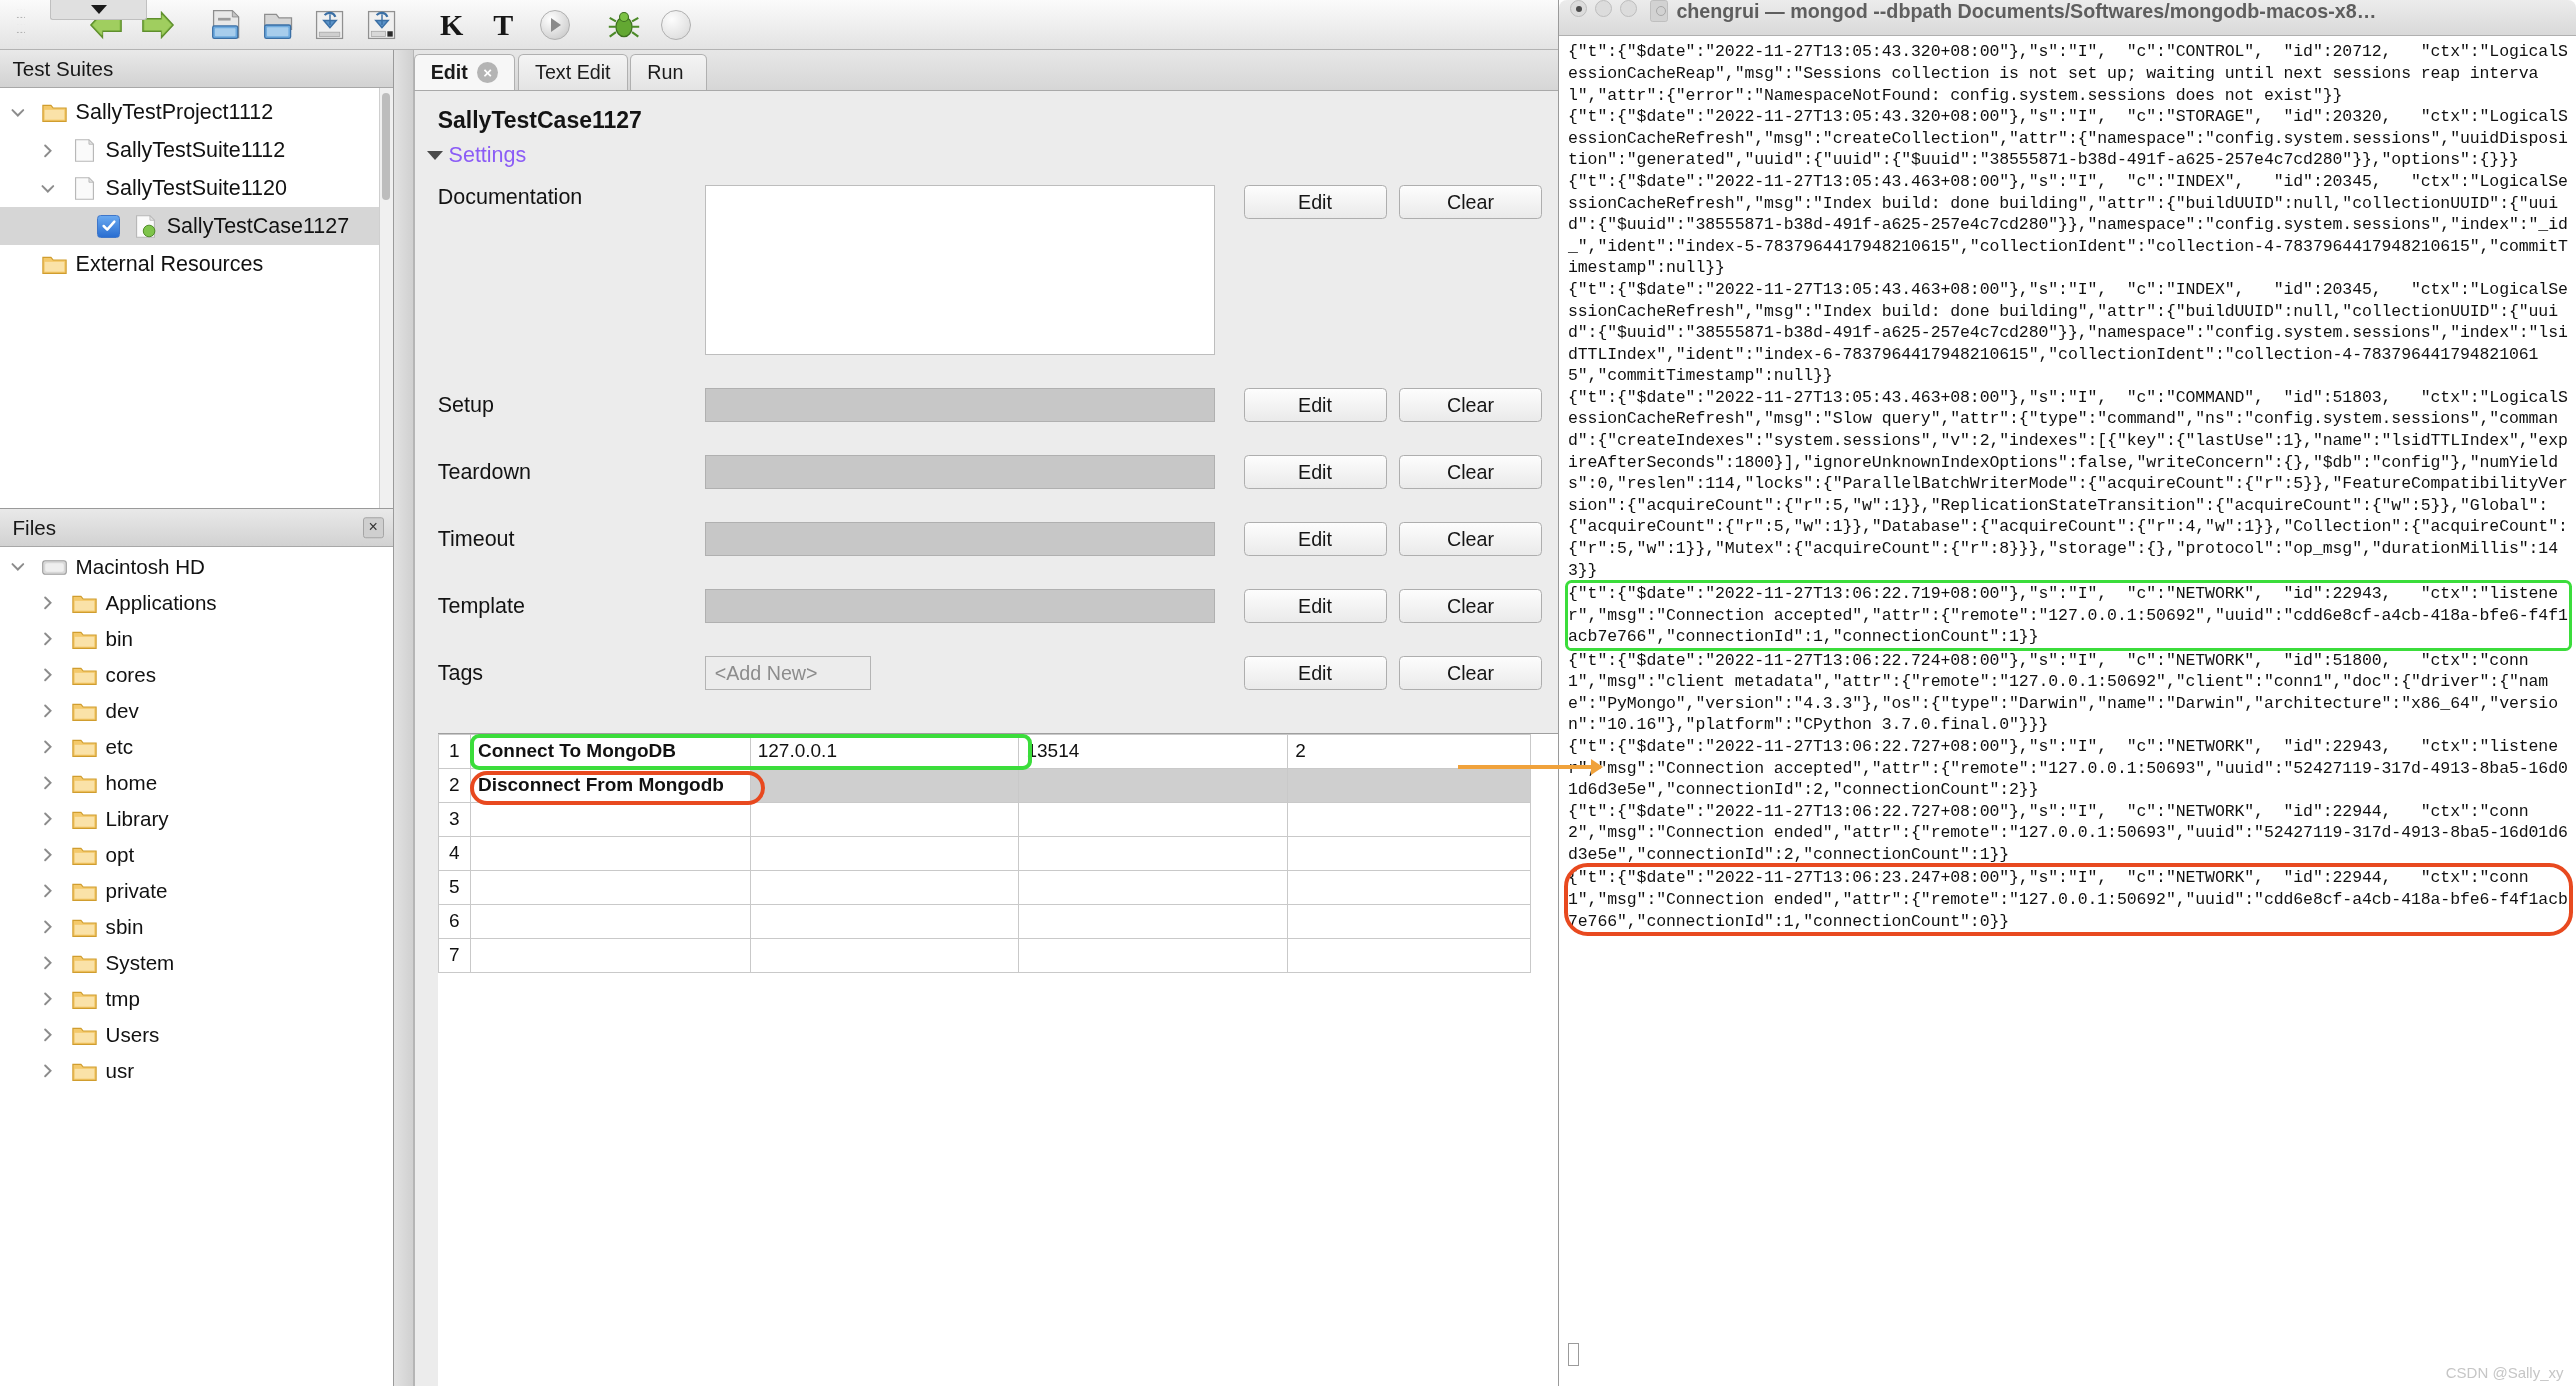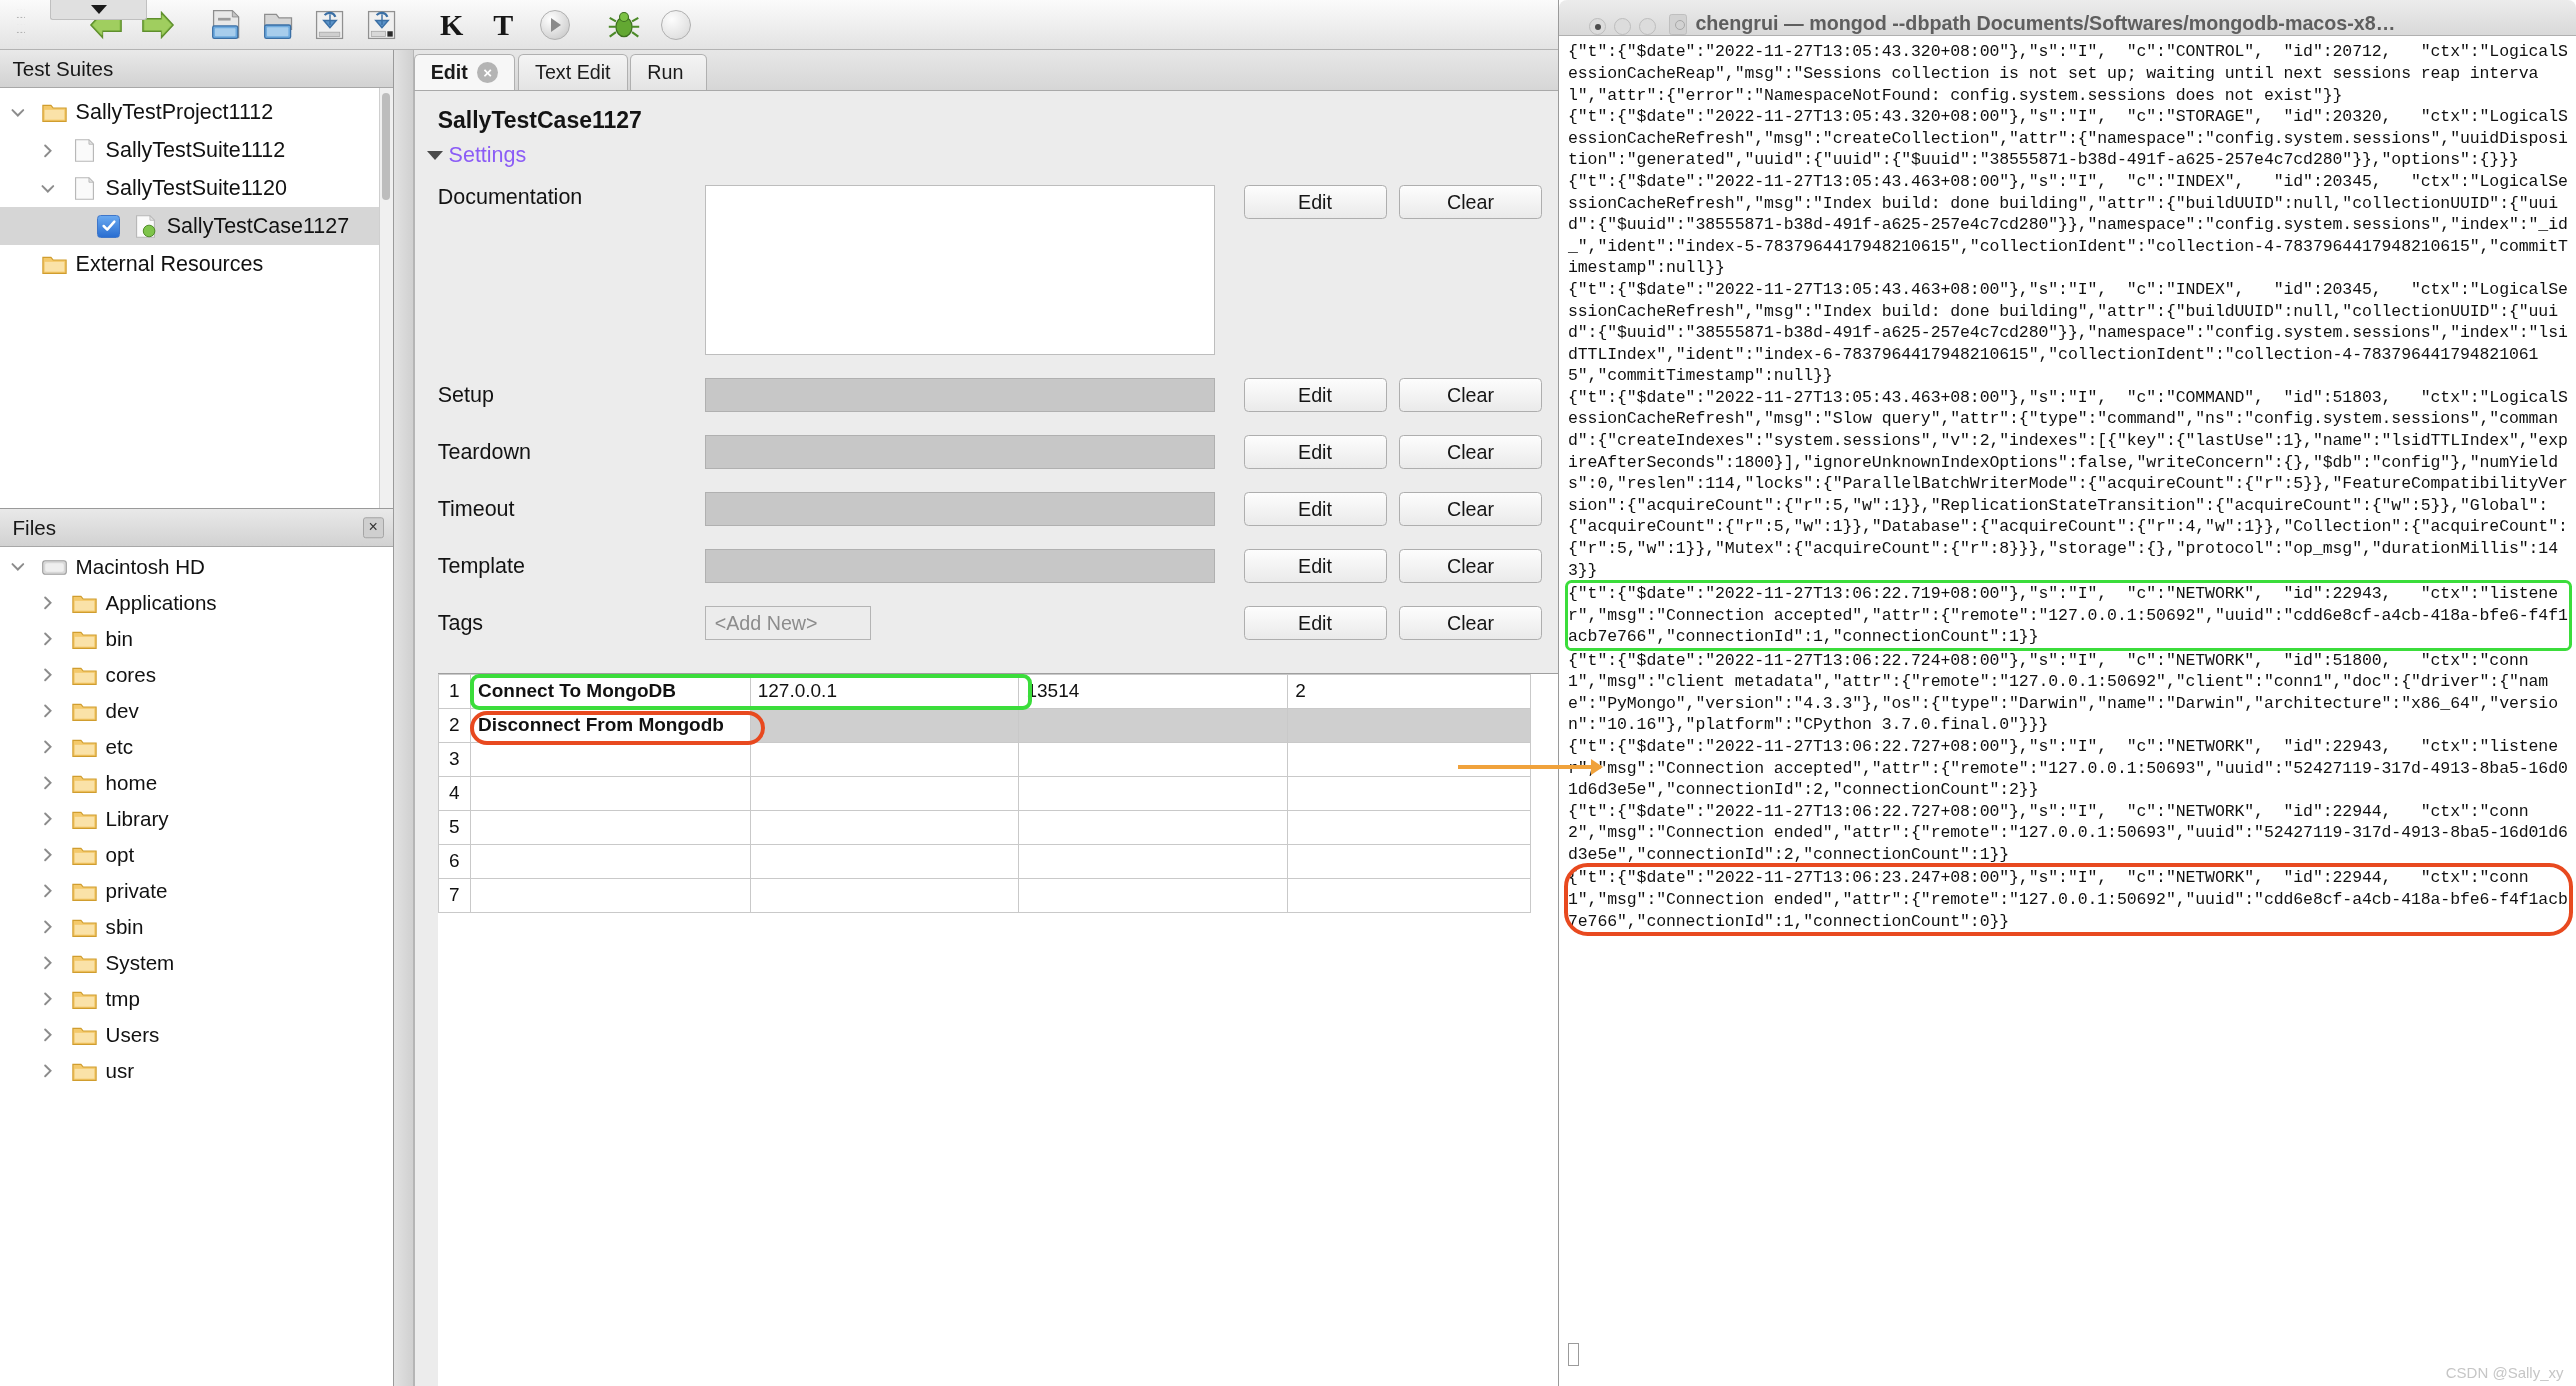--- a/index.html
+++ b/index.html
@@ -192,21 +192,21 @@
     width: 0; height: 0;
     border-left: 8px solid transparent;
     border-right: 8px solid transparent;
     border-top: 9.8px solid #4a4a4a;
   }
   .settings-toggle .lbl { font-size: 21.5px; color: #8b5cf6; }
 
   .form-row {
     display: flex; align-items: center;
     padding: 12px 16px 0 23px;
-    margin-bottom: 11px;
+    margin-bottom: 21px;
   }
   .form-label { width: 267px; flex: 0 0 267px; font-size: 21.5px; color: #131313; }
   .field {
     flex: 1; height: 34px;
     background: #c7c7c7;
     border: 0.9px solid #b0b0b0;
     margin-right: 16px;
   }
   .field.doc { height: 170px; background: #ffffff; border: 0.9px solid #bdbdbd; }
   .field.tags {
@@ -290,22 +290,22 @@
     position: absolute; left: 1558px; top: 0;
     width: 1018px; height: 1386px;
     background: #ffffff;
     border-left: 0.9px solid #9a9a9a;
     display: flex; flex-direction: column;
   }
   .term-title {
     height: 36px; flex: 0 0 36px;
     background: linear-gradient(to bottom, #ececec, #d9d9d9);
     border-bottom: 0.9px solid #b0b0b0;
-    display: flex; align-items: flex-end; gap: 8px;
-    padding-left: 30px;
+    display: flex; align-items: flex-start; gap: 8px;
+    padding-left: 11px;
     border-radius: 8px 8px 0 0;
   }
   .tdot {
     width: 17px; height: 17px; border-radius: 50%;
     background: #dcdcdc; border: 0.9px solid #bdbdbd;
     position: relative;
   }
   .tdot.first::after {
     content: ""; position: absolute; left: 4.5px; top: 4.5px;
     width: 6.3px; height: 6.3px; border-radius: 50%; background: #4c4c4c;

